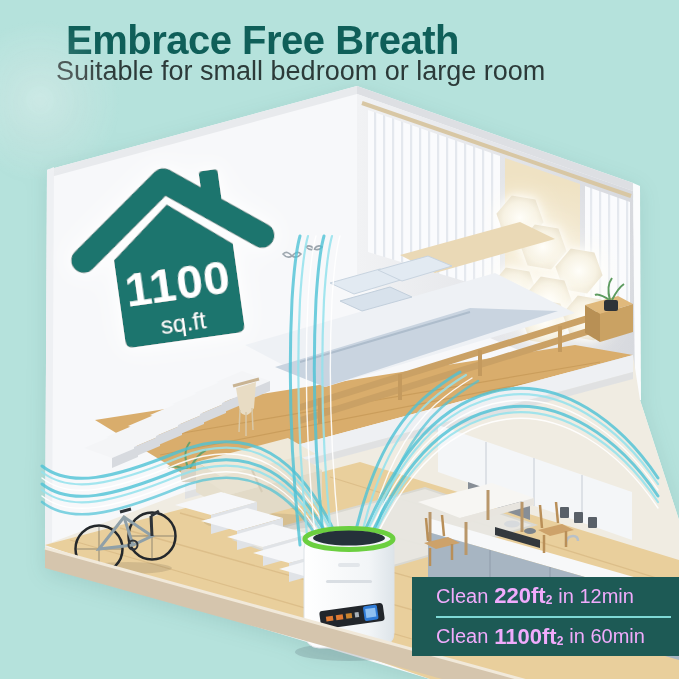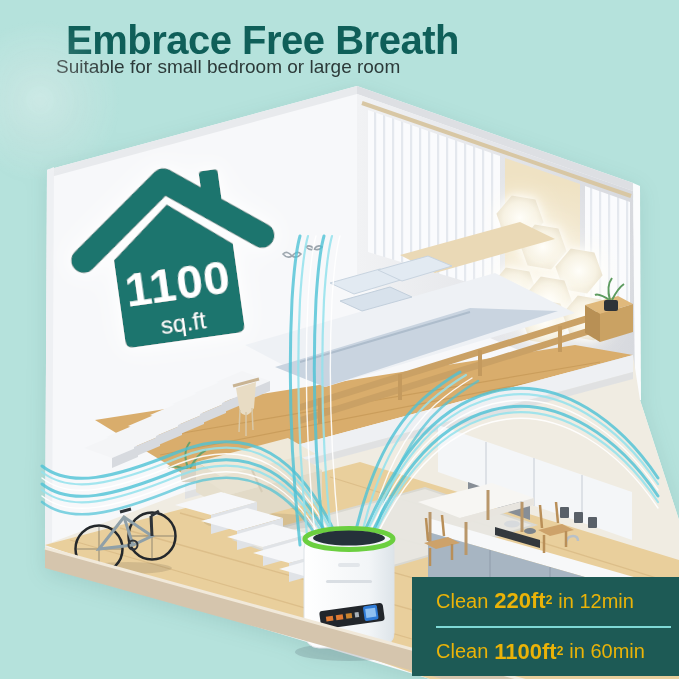--- a/index.html
+++ b/index.html
@@ -7,32 +7,32 @@
     width:679px;height:679px;overflow:hidden;position:relative;
     background:#b5e2dc;
     font-family:"Liberation Sans",sans-serif;
   }
   .page-title{
     position:absolute;left:54px;top:6px;margin:12px;
     font-size:40px;font-weight:700;color:#0f5f59;letter-spacing:-.5px;
   }
   .page-subtitle{
     position:absolute;left:56px;top:56px;margin:0;
-    font-size:19px;font-weight:400;color:#2c3a39;
+    font-size:27px;font-weight:400;color:#2c3a39;
   }
   svg.scene{position:absolute;left:0;top:0;width:679px;height:679px;
     filter:drop-shadow(0 5px 10px rgba(0,60,60,.10));}
   svg text{font-family:"Liberation Sans",sans-serif}
   .perf-panel{
-    position:absolute;left:412px;top:577px;right:0;height:99px;
-    background:#1d5a55;color:#eab308;display:flex;flex-direction:column;
+    position:absolute;left:412px;top:577px;right:0;height:79px;
+    background:#1d5a55;color:#f0abfc;display:flex;flex-direction:column;
     padding-left:24px;box-sizing:border-box;
   }
   .perf-row{flex:1;display:flex;align-items:center;gap:.30em;font-size:20px;white-space:nowrap}
-  .perf-strong{font-weight:700;font-size:22px;display:inline-flex;align-items:center;line-height:1}
+  .perf-strong{font-weight:700;font-size:22px;display:inline-flex;align-items:flex-end;line-height:1}
   .perf-strong sup{font-size:12px;line-height:1;transform:translateY(-1px);font-weight:700}
   .perf-divider{height:2px;background:#7fd9d6;margin-right:8px;flex:0 0 auto}
 </style>
 </head>
 <body>
 
 <h1 class="page-title">Embrace Free Breath</h1>
 <p class="page-subtitle">Suitable for small bedroom or large room</p>
 
 <svg class="scene" viewBox="0 0 679 679" aria-hidden="true">

